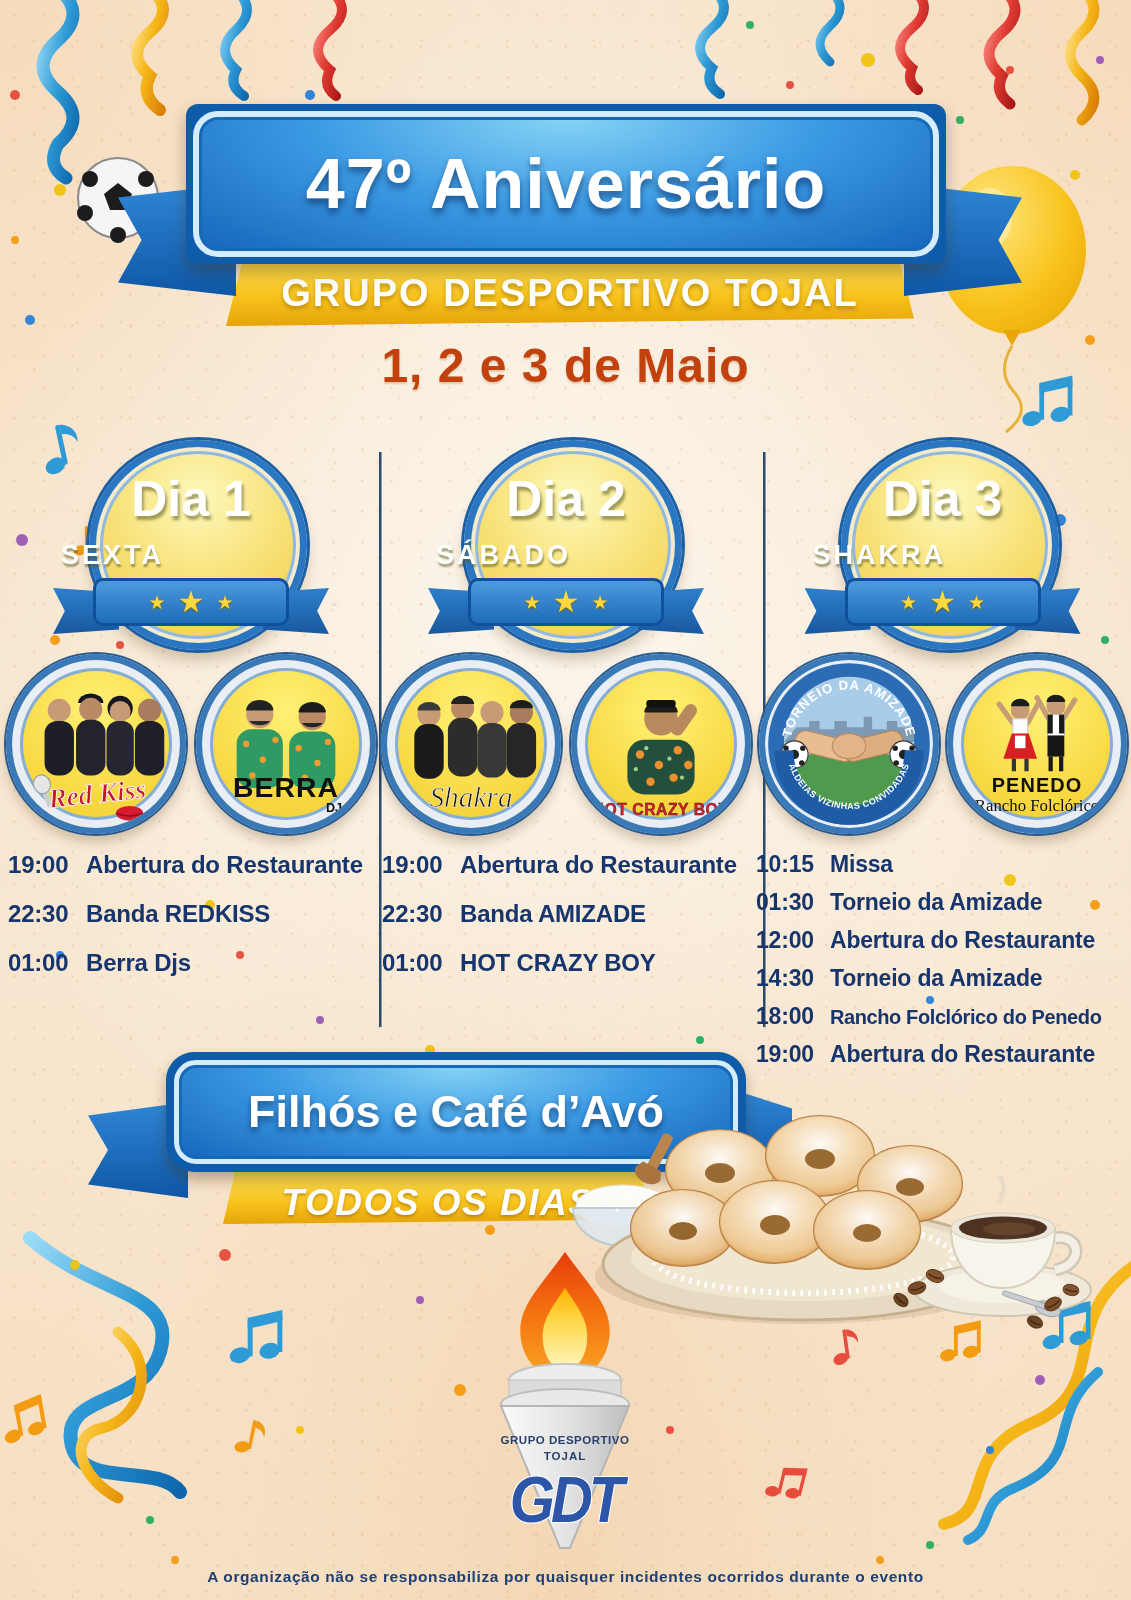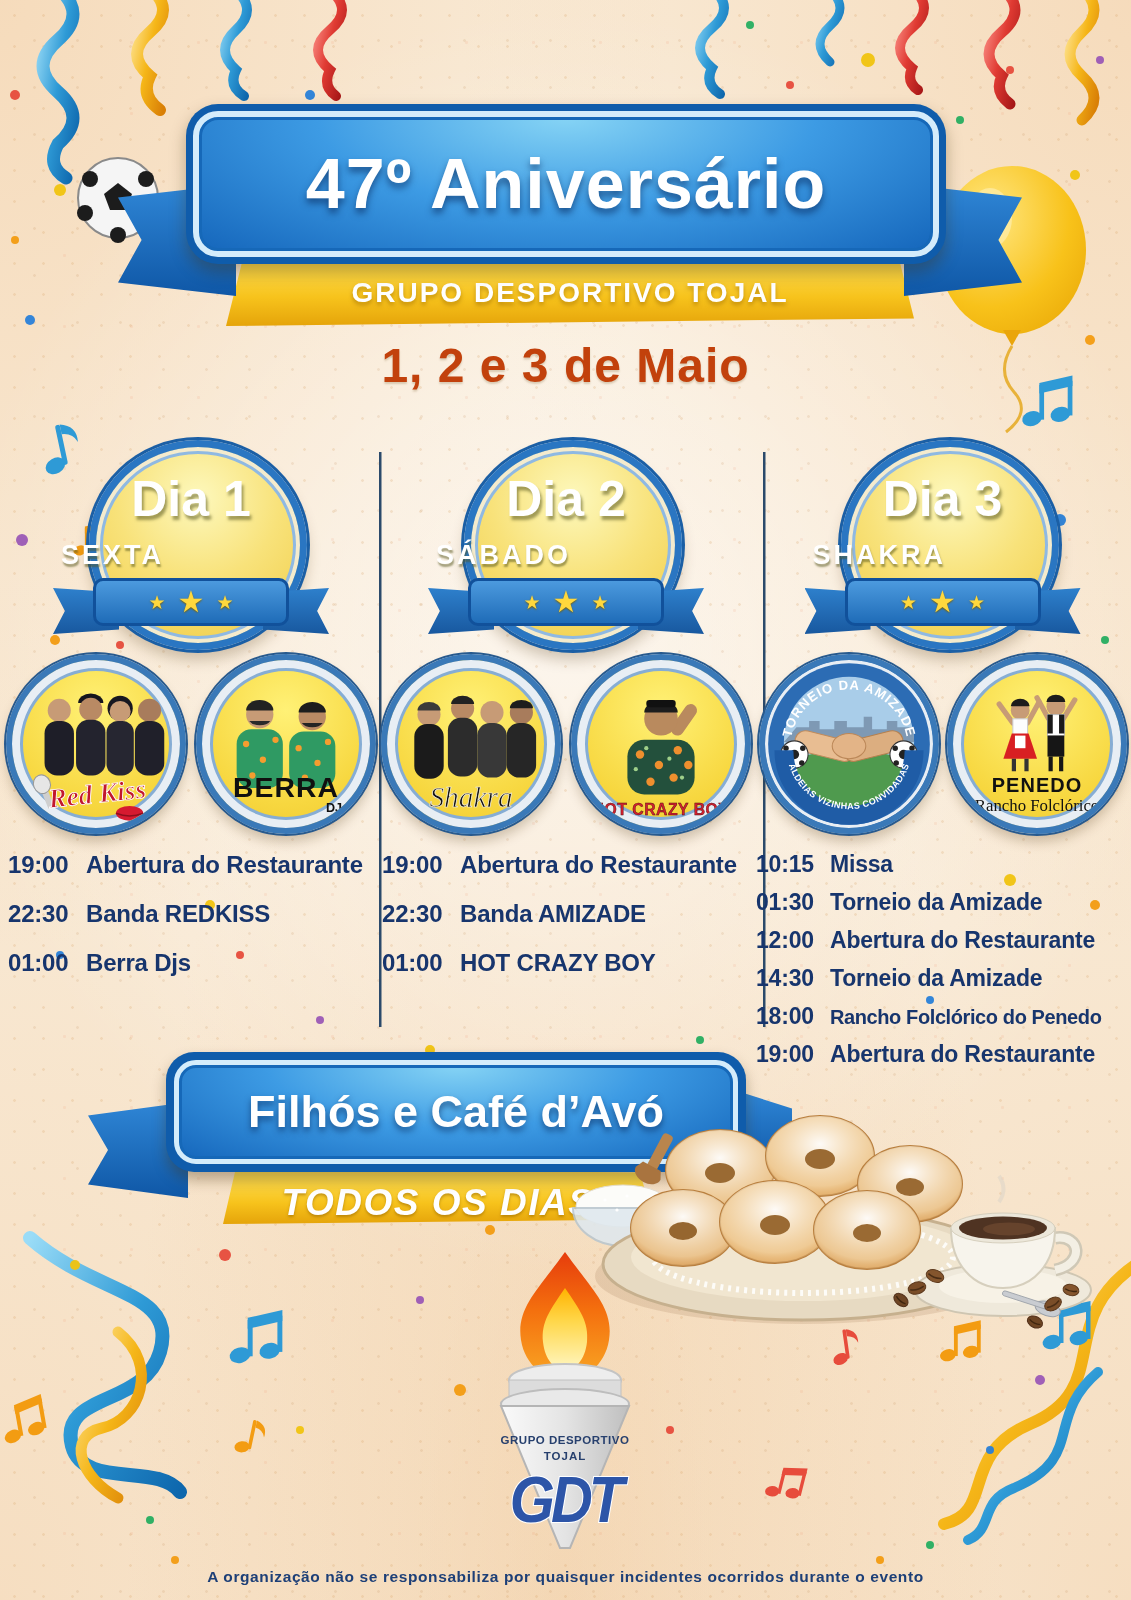--- a/index.html
+++ b/index.html
@@ -17,32 +17,32 @@
     radial-gradient(rgba(176,116,58,.22) 1px, transparent 1.6px),
     radial-gradient(rgba(232,120,80,.18) 1.2px, transparent 1.8px);
     background-size:29px 31px,43px 47px,67px 71px;background-position:0 0,13px 17px,31px 7px;}
   .deco{position:absolute;inset:0;z-index:1;pointer-events:none;}
   
   .top-banner{position:absolute;left:118px;top:98px;width:904px;height:240px;z-index:2;}
   .tb-tail{position:absolute;top:86px;width:118px;height:112px;
     background:linear-gradient(180deg,#2f86d6,#0f57a6);}
   .tb-tail.l{left:0;clip-path:polygon(0 12%,100% 0,100% 100%,0 88%,20% 50%);}
   .tb-tail.r{right:0;clip-path:polygon(0 0,100% 12%,80% 50%,100% 88%,0 100%);}
-  .tb-main{position:absolute;left:68px;top:6px;width:760px;height:160px;border-radius:32px;
+  .tb-main{position:absolute;left:68px;top:6px;width:760px;height:160px;border-radius:12px;
     background:#0f5cab;box-shadow:0 8px 16px rgba(70,45,10,.35);padding:7px;box-sizing:border-box;}
   .tb-inner{width:100%;height:100%;border-radius:25px;border:6px solid #d4ecfb;box-sizing:border-box;
     background:radial-gradient(ellipse at 50% 0%,#86d4f5 0%,#3d9be4 48%,#1566bb 100%);
     box-shadow:inset 0 0 0 3px #1668b8;display:flex;align-items:center;justify-content:center;}
   .tb-title{font-size:70px;font-weight:bold;color:#fff;letter-spacing:1px;
     text-shadow:0 5px 7px rgba(8,40,92,.6);}
   .tb-yellow{position:absolute;left:108px;top:152px;width:688px;height:76px;z-index:-1;
     background:linear-gradient(180deg,#ffe564 0%,#f7c31c 62%,#e5a40a 100%);
     clip-path:polygon(2.5% 10%,97.5% 0%,100% 90%,0% 100%);
     display:flex;align-items:center;justify-content:center;}
-  .tb-sub{font-size:28px;font-weight:bold;color:#fff;letter-spacing:2px;padding-top:10px;
+  .tb-sub{font-size:38px;font-weight:bold;color:#fff;letter-spacing:2px;padding-top:10px;
     text-shadow:0 3px 4px rgba(150,100,0,.55);}
   
   .dates{position:absolute;left:0;top:338px;width:100%;text-align:center;z-index:2;
     font-size:48px;font-weight:bold;color:#c2410c;letter-spacing:1px;
     text-shadow:0 2px 2px rgba(120,90,40,.25);}
   
   .day-col{position:absolute;top:440px;z-index:2;}
   .badge{position:relative;width:260px;height:202px;margin:0 auto;}
   .badge-circle{position:absolute;left:28px;top:0;width:204px;height:196px;border-radius:50%;
     background:radial-gradient(circle at 50% 26%,#fdf8bc 0%,#f8e27a 46%,#f0cb42 100%);

